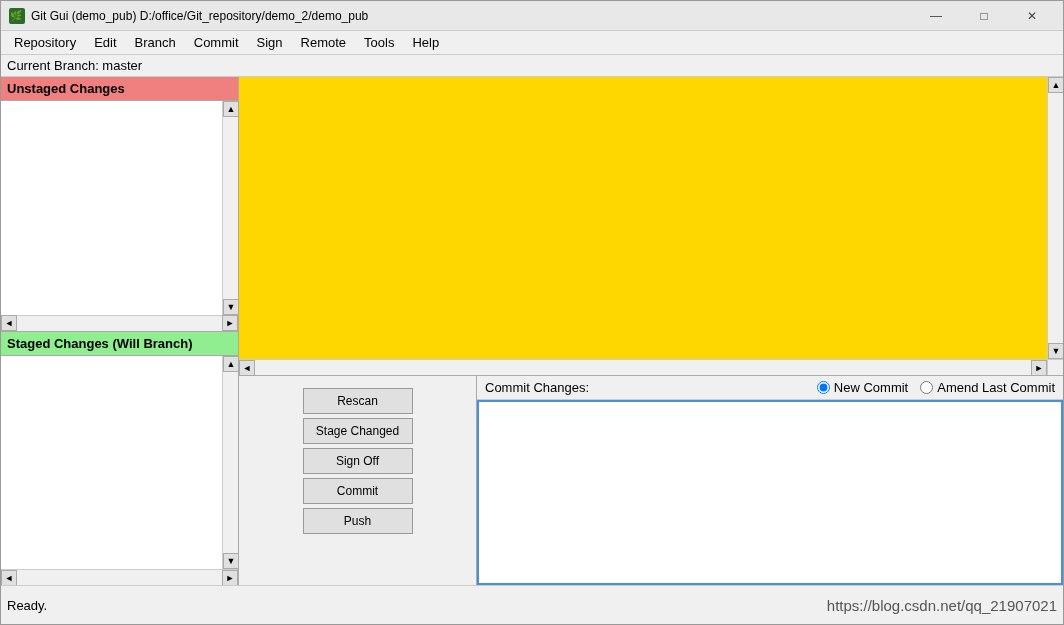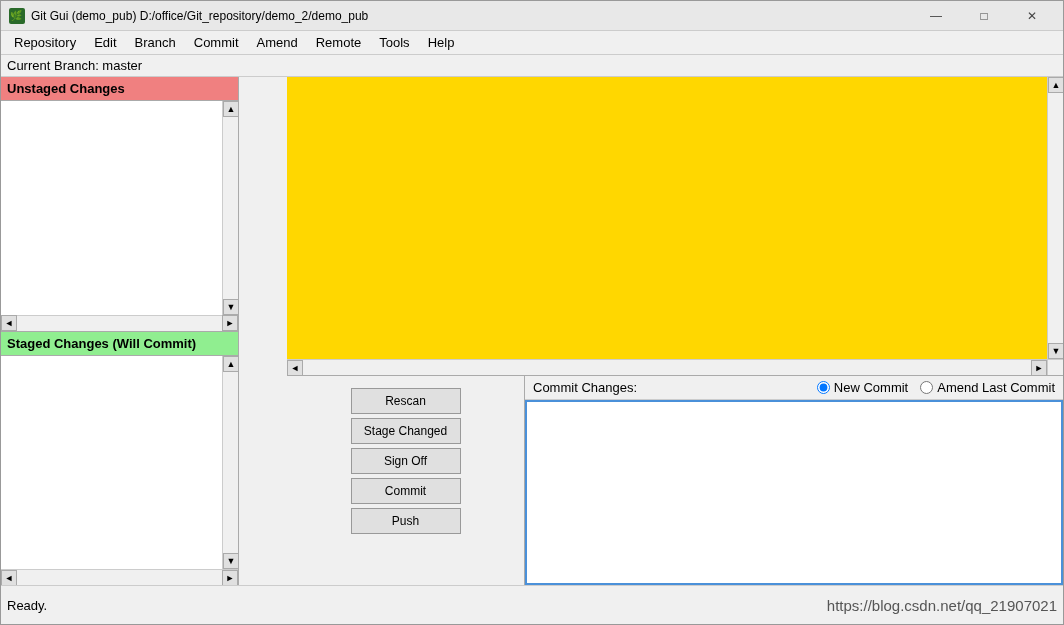--- a/index.html
+++ b/index.html
@@ -108,21 +108,20 @@
       border-bottom: 1px solid #ccc;
       font-size: 13px;
       flex-shrink: 0;
     }
 
     
     .main-content {
       display: flex;
       flex: 1;
       overflow: hidden;
-      gap: 48px;
     }
 
     
     .left-panel {
       width: 238px;
       display: flex;
       flex-direction: column;
       border-right: 1px solid #aaa;
       flex-shrink: 0;
     }
@@ -434,21 +433,21 @@
       <button class="win-btn">□</button>
       <button class="win-btn close">✕</button>
     </div>
   </div>
 
   <div class="menu-bar">
     <div class="menu-item">Repository</div>
     <div class="menu-item">Edit</div>
     <div class="menu-item">Branch</div>
     <div class="menu-item">Commit</div>
-    <div class="menu-item">Amend</div>
+    <div class="menu-item">Sign</div>
     <div class="menu-item">Remote</div>
     <div class="menu-item">Tools</div>
     <div class="menu-item">Help</div>
   </div>
 
   <div class="branch-bar">
     <span>Current Branch: master</span>
   </div>
 
   <div class="main-content">
@@ -466,21 +465,21 @@
           </div>
         </div>
         <div class="left-panel-bottom-scroll">
           <div class="scroll-btn">◄</div>
           <div style="flex:1; background:#f0f0f0; height:100%;"></div>
           <div class="scroll-btn">►</div>
         </div>
       </div>
 
       <div class="staged-section">
-        <div class="panel-header staged">Staged Changes (Will Commit)</div>
+        <div class="panel-header staged">Staged Changes (Will Branch)</div>
         <div class="staged-list-wrap">
           <div class="staged-list-content"></div>
           <div class="staged-vscroll">
             <div class="vert-scroll-btn">▲</div>
             <div class="vert-scroll-track"></div>
             <div class="vert-scroll-btn">▼</div>
           </div>
         </div>
         <div class="left-panel-bottom-scroll">
           <div class="scroll-btn">◄</div>

